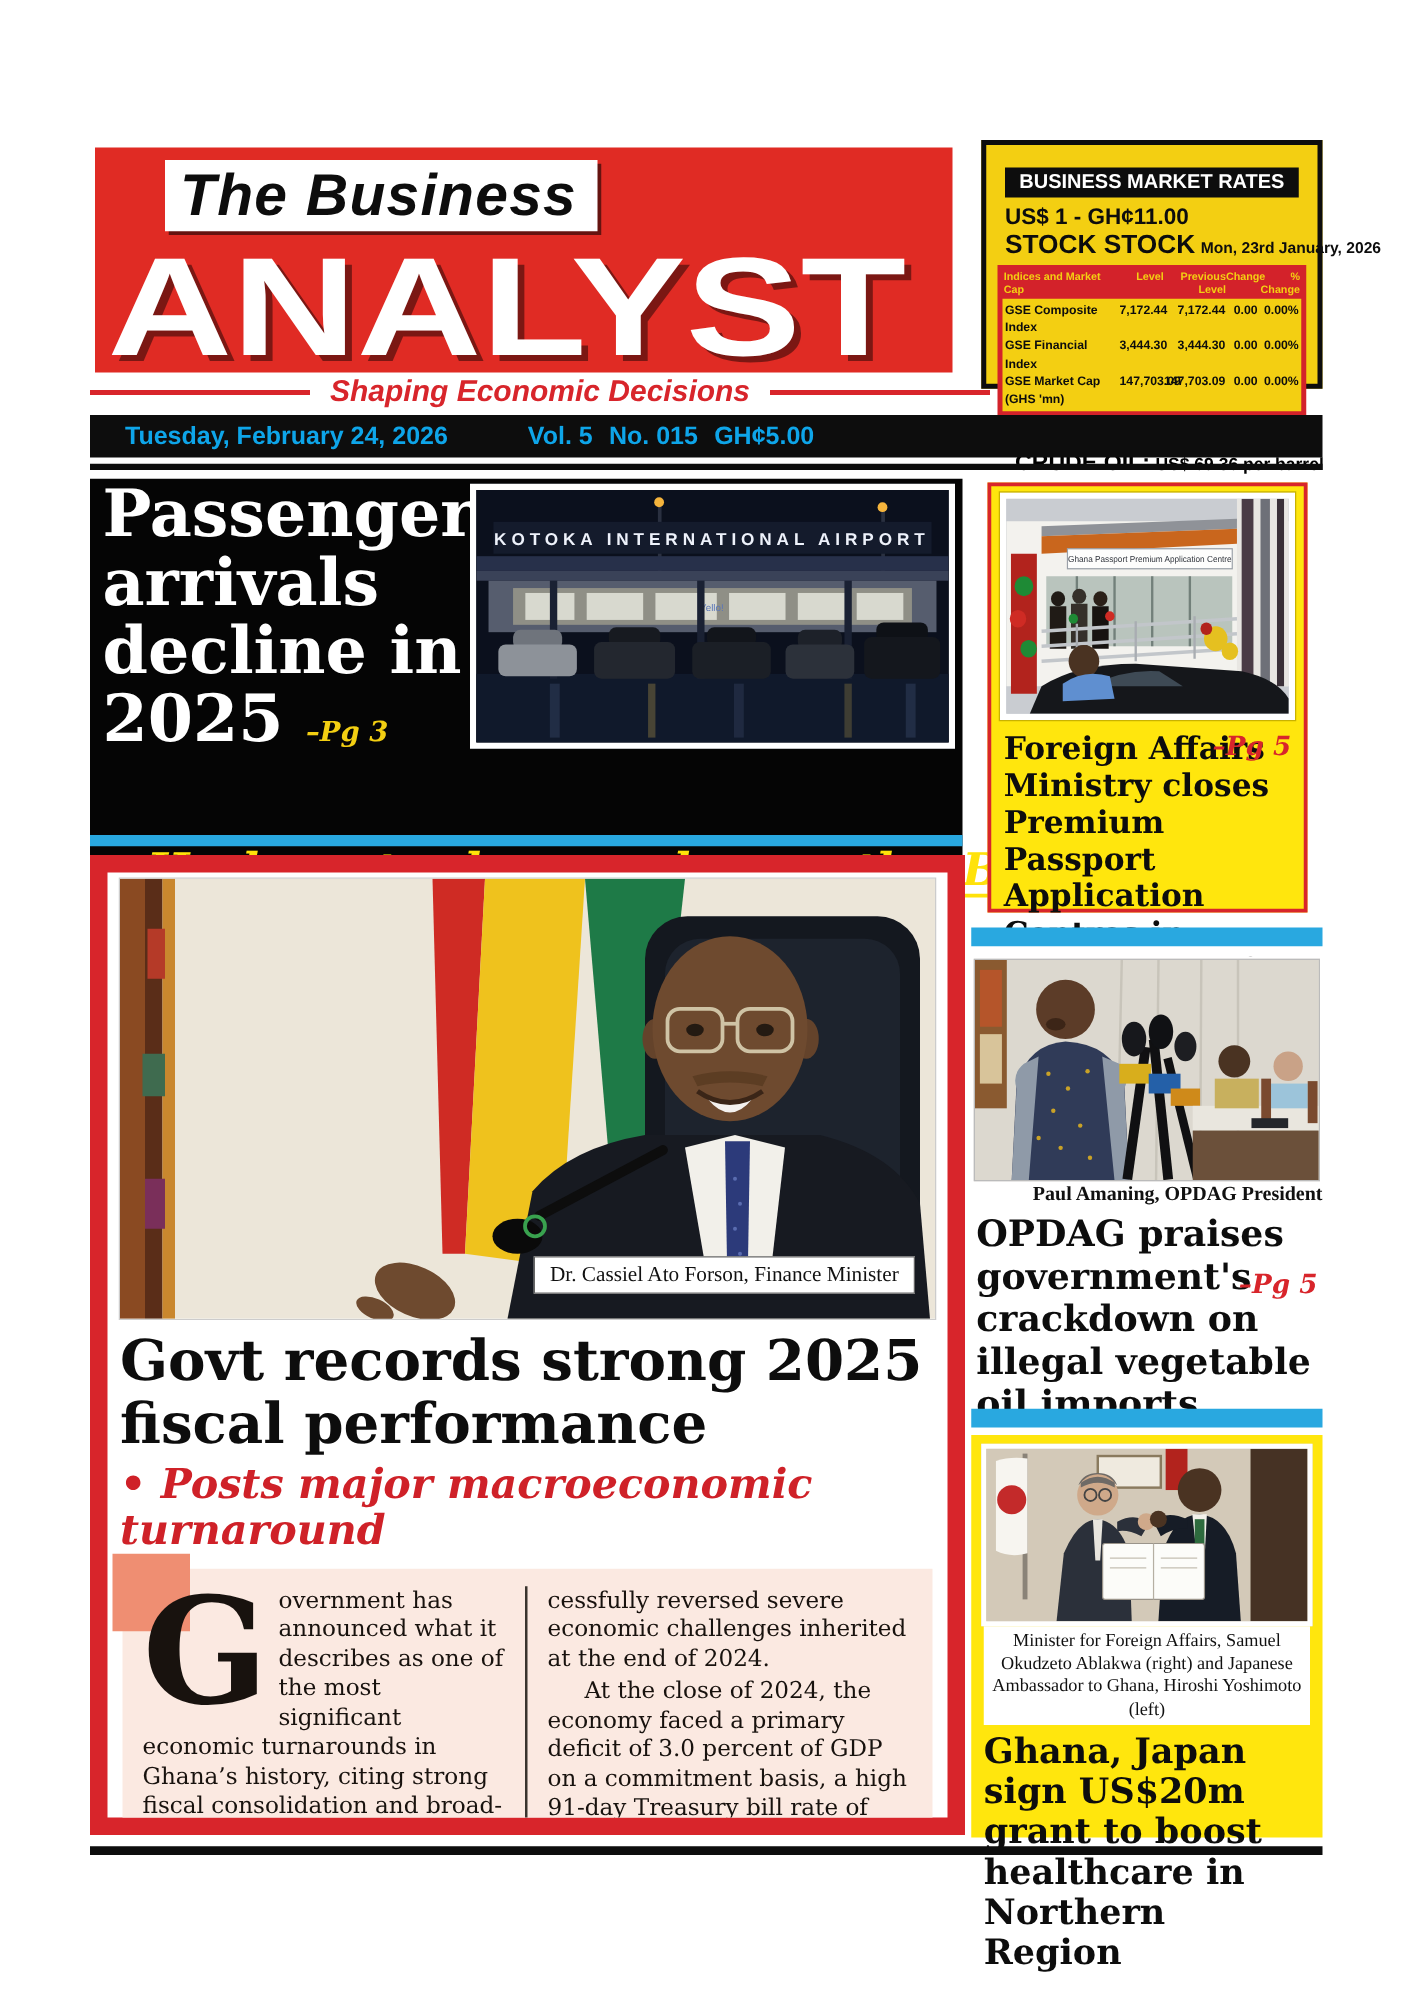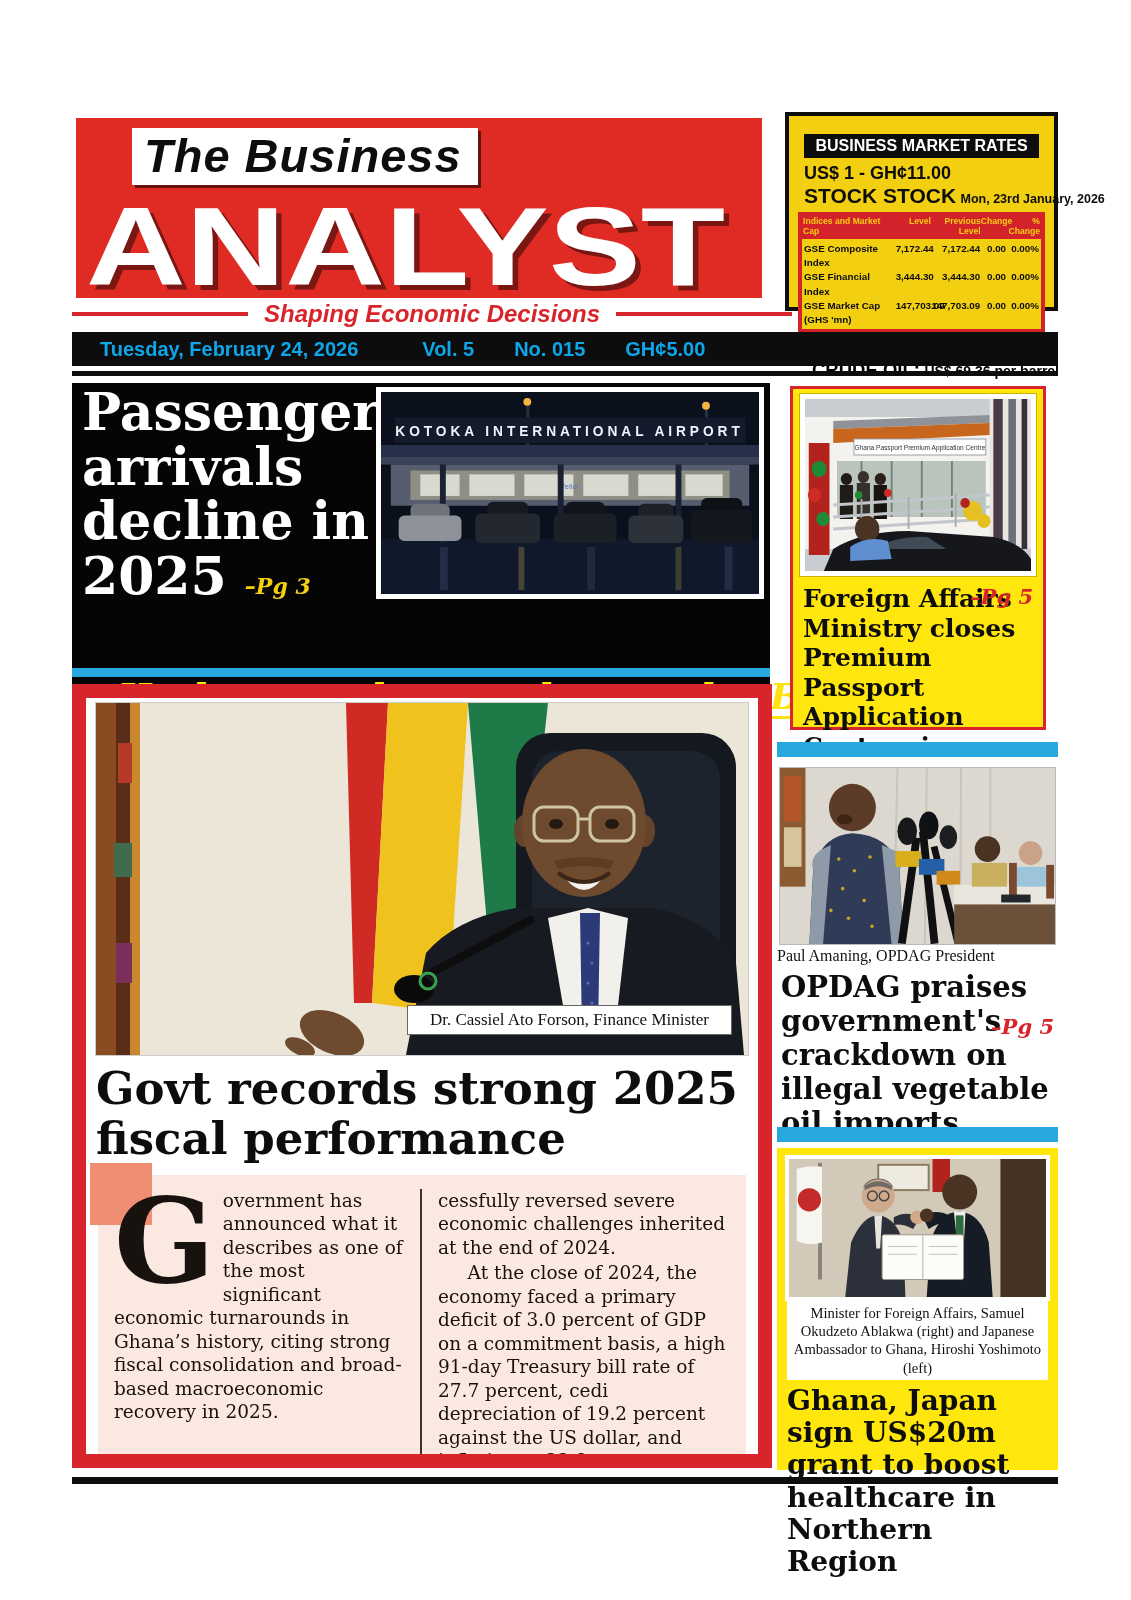--- a/index.html
+++ b/index.html
@@ -34,21 +34,21 @@
   .mrows{background:#f3cf12;padding:3px 2px 2px;}
   .mrow{display:flex;color:#0d0d0d;font-size:9.8px;font-weight:bold;line-height:1.45;}
   .c0{width:39%;} .c1{width:15%;text-align:right;} .c2{width:21%;text-align:right;}
   .c3{width:11%;text-align:right;} .c4{width:14%;text-align:right;}
   .cmd{margin:2px 0 0 14px;white-space:nowrap;}
   .cmd b{font-size:18.5px;letter-spacing:0;} .cmd span{font-size:14px;font-weight:bold;}
 
   
   #datebar{left:72px;top:332px;width:986px;height:34px;background:#0d0d0d;color:#0ea5e9;
            display:flex;align-items:center;font-weight:bold;font-size:20px;}
-  #datebar span{margin-left:40px;white-space:nowrap;}
+  #datebar span{margin-left:13px;white-space:nowrap;}
   #datebar .first{margin-left:28px;}
   #datebar .gap{margin-left:64px;}
   #rule1{left:72px;top:371px;width:986px;height:5px;background:#0d0d0d;}
   #rule2{left:72px;top:1477px;width:986px;height:7px;background:#0d0d0d;}
 
   
   #lead{left:72px;top:383px;width:698px;height:340px;background:#050505;}
   #lead-headline{position:absolute;left:10px;top:2px;width:300px;color:#ffffff;
       font-family:"DejaVu Serif",serif;font-weight:bold;font-size:52px;line-height:1.05;}
   #lead-pg{color:#f3cf12;font-style:italic;font-weight:bold;font-size:22px;
@@ -62,21 +62,21 @@
 
   #cyan1{left:72px;top:668px;width:698px;height:9px;background:#29a8e0;}
   .cyanbar{background:#29a8e0;}
 
   
   #story{left:72px;top:684px;width:700px;height:784px;background:#d8252b;padding:14px;box-sizing:border-box;}
   #story-inner{background:#ffffff;width:100%;height:100%;position:relative;overflow:hidden;}
   #min-photo{position:relative;width:652px;height:352px;margin:4px auto 0;border:1px solid #cccccc;}
   #min-photo svg{display:block;width:100%;height:100%;}
   #min-caption{position:absolute;right:16px;bottom:20px;background:#ffffff;border:1px solid #666;
-      padding:4px 22px;font-family:"Liberation Serif",serif;font-size:17px;color:#111;white-space:nowrap;}
+      padding:4px 12px;font-family:"Liberation Serif",serif;font-size:17px;color:#111;white-space:nowrap;}
   #story-headline{margin:8px 10px 0;font-family:"DejaVu Serif",serif;font-weight:bold;
       font-size:45px;line-height:1.1;color:#0d0d0d;}
   #story-subhead{margin:6px 10px 0;font-family:"DejaVu Serif",serif;font-weight:bold;font-style:italic;
       font-size:33px;line-height:1.12;color:#cf2128;}
   #bodybox{position:relative;margin:12px 12px 0;background:#fbe9e1;padding:14px 16px 10px;display:flex;}
   #bodybox::before{content:"";position:absolute;left:-8px;top:-12px;width:62px;height:62px;
       background:#ef8e72;}
   .bcol{width:50%;font-family:"DejaVu Serif",serif;font-size:18.5px;line-height:1.27;color:#18120e;
       position:relative;z-index:1;}
   #bcol1{padding-right:14px;}
@@ -93,22 +93,22 @@
       background:#c9ccd1;}
   #fa-photo svg{display:block;width:100%;height:100%;}
   #fa-headline{position:relative;margin:8px 10px 0;font-family:"DejaVu Serif",serif;font-weight:bold;
       font-size:25px;line-height:1.18;color:#0d0d0d;}
   #fa-pg{position:absolute;right:0;top:1px;color:#d8252b;font-style:italic;font-weight:bold;font-size:21px;}
 
   #cyan2{left:777px;top:742px;width:281px;height:15px;}
   #opdag-card{left:777px;top:765px;width:281px;height:352px;background:#ffffff;}
   #opdag-photo{width:275px;height:176px;margin:2px auto 0;background:#dcd8cf;border:1px solid #bbb;}
   #opdag-photo svg{display:block;width:100%;height:100%;}
-  #opdag-caption{text-align:left;font-family:"Liberation Serif",serif;font-size:16px;color:#111;
-      padding:2px 0 0;}
+  #opdag-caption{text-align:right;font-family:"Liberation Serif",serif;font-size:16px;color:#111;
+      padding:2px 0 0;font-weight:bold;}
   #opdag-headline{position:relative;margin:6px 2px 0 4px;font-family:"DejaVu Serif",serif;
       font-weight:bold;font-size:29px;line-height:1.17;color:#0d0d0d;}
   #opdag-pg{position:absolute;right:2px;top:44px;color:#d8252b;font-style:italic;font-weight:bold;font-size:21px;}
 
   #cyan3{left:777px;top:1127px;width:281px;height:15px;}
   #japan-card{left:777px;top:1148px;width:281px;height:322px;background:#ffe60d;padding:7px 8px;
       box-sizing:border-box;}
   #japan-photo{width:257px;height:138px;margin:0 auto;border:4px solid #ffffff;background:#d3c9b8;}
   #japan-photo svg{display:block;width:100%;height:100%;}
   #japan-caption{background:#ffffff;margin:0 2px;padding:3px 6px;text-align:center;
@@ -295,20 +295,21 @@
           <path d="M462 170 Q488 188 514 170" stroke="#3a2517" stroke-width="4" fill="none"></path>
           <rect x="330" y="268" width="120" height="8" rx="4" transform="rotate(-28 330 268)" fill="#0d0d0d"></rect>
           <ellipse cx="318" cy="286" rx="20" ry="14" fill="#0a0a0a"></ellipse>
           <circle cx="332" cy="278" r="8" fill="none" stroke="#39a24f" stroke-width="3"></circle>
           <ellipse cx="236" cy="330" rx="34" ry="20" fill="#6e4a2f" transform="rotate(24 236 330)"></ellipse>
           <ellipse cx="204" cy="344" rx="16" ry="8" fill="#6e4a2f" transform="rotate(24 204 344)"></ellipse>
         </svg>
         <div id="min-caption">Dr. Cassiel Ato Forson, Finance Minister</div>
       </div>
       <div id="story-headline">Govt records strong 2025 fiscal performance</div>
+      <div id="story-subhead">• Posts major macroeconomic turnaround</div>
       <div id="bodybox">
         <div class="bcol" id="bcol1">
           <p>
             <span id="dropcap">G</span>
             <span>overnment has announced what it describes as one of the most significant economic turnarounds in Ghana’s history, citing strong fiscal consolidation and broad-based macroeconomic recovery in 2025.</span>
           </p>
 
         </div>
         <div class="bcol" id="bcol2">
           <p>cessfully reversed severe economic challenges inherited at the end of 2024.</p>

